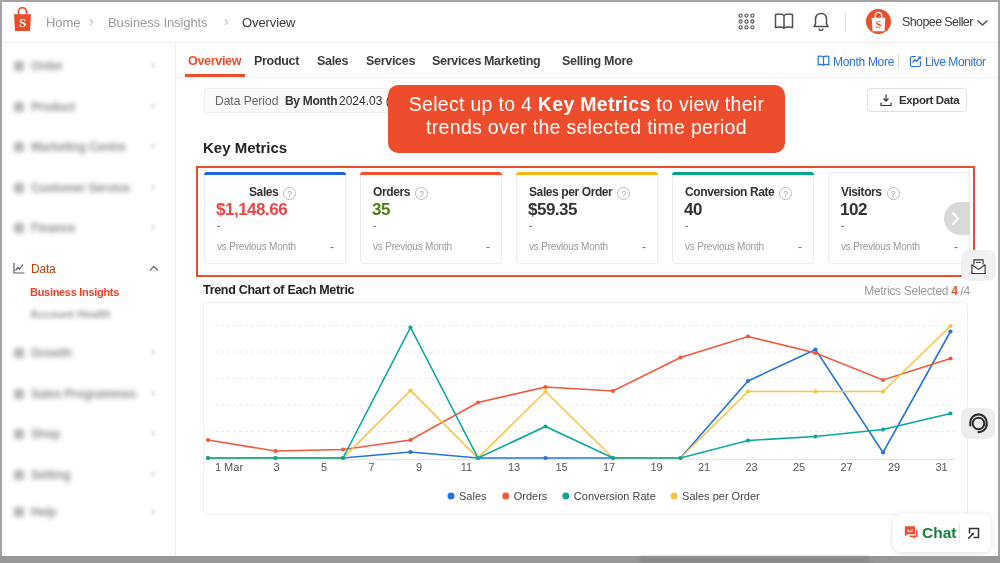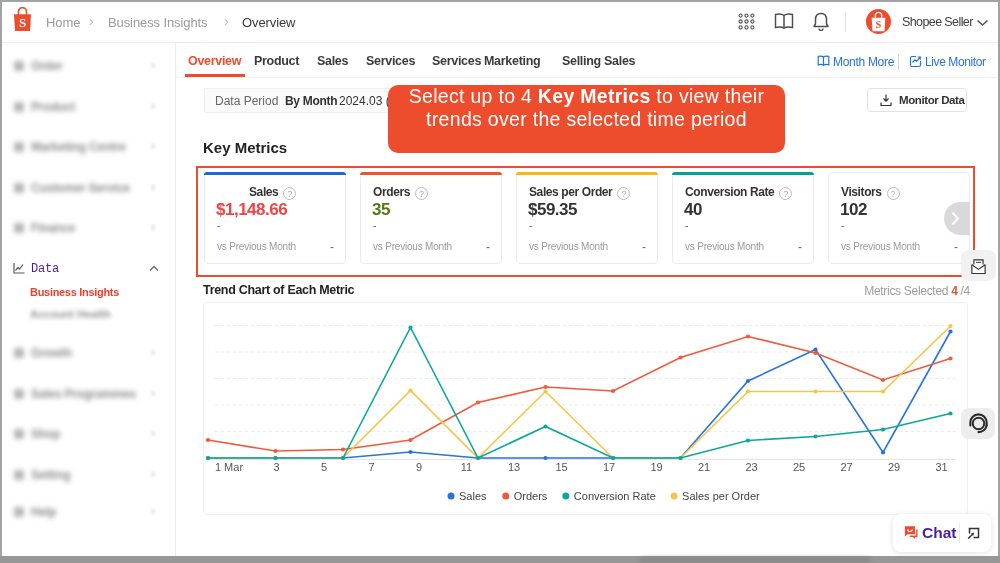--- a/index.html
+++ b/index.html
@@ -89,36 +89,36 @@
     <div class="abs" style="left:151px;top:467px;font-size:12px;color:#b5b5b5;filter:blur(1.8px);z-index:6;">›</div>
     <div class="abs" style="left:14px;top:507px;width:10px;height:10px;background:#b5b5b5;border-radius:2px;filter:blur(2.6px);z-index:6;"></div>
     <div class="abs" style="left:31px;top:505px;font-size:12px;letter-spacing:-0.2px;font-weight:bold;color:#8d8d8d;filter:blur(2.5px);z-index:6;">Help</div>
     <div class="abs" style="left:151px;top:504px;font-size:12px;color:#b5b5b5;filter:blur(1.8px);z-index:6;">›</div>
   </div>
 
 <svg class="abs" style="left:13px;top:263px;z-index:6;" width="12" height="11" viewBox="0 0 12 11">
   <path d="M1 0 L1 10 L11.5 10" fill="none" stroke="#5a5a5a" stroke-width="1.2"></path>
   <path d="M2.5 7.5 L5 4.5 L6.5 6 L10 1.5" fill="none" stroke="#5a5a5a" stroke-width="1.2"></path>
 </svg>
-<div class="abs" style="left:31px;top:262px;font-size:12px;letter-spacing:-0.2px;color:#4c1d95;z-index:6;font-family:Liberation Mono, monospace;">Data</div>
+<div class="abs" style="left:31px;top:262px;font-size:12px;letter-spacing:-0.2px;color:#c2410c;z-index:6;">Data</div>
 <svg class="abs" style="left:149px;top:265px;z-index:6;" width="10" height="7" viewBox="0 0 10 7">
   <path d="M1 5.5 L5 1.5 L9 5.5" fill="none" stroke="#6a6a6a" stroke-width="1.3"></path>
 </svg>
 <div class="abs" style="left:30px;top:286px;font-size:11px;letter-spacing:-0.3px;font-weight:bold;color:#ee3e2c;z-index:6;">Business Insights</div>
 <div class="abs" style="left:30px;top:308px;font-size:11px;font-weight:bold;color:#949494;filter:blur(2.3px);z-index:6;">Account Health</div>
 
 <div id="tabs">
     <div class="abs" style="left:188px;top:54px;font-size:12.5px;letter-spacing:-0.3px;font-weight:bold;color:#ee4d2d;z-index:6;">Overview</div>
     <div class="abs" style="left:185px;top:74px;width:60px;height:3px;background:#ee4d2d;z-index:6;"></div>
     <div class="abs" style="left:254px;top:54px;font-size:12.5px;letter-spacing:-0.3px;font-weight:bold;color:#3c3c3c;z-index:6;">Product</div>
     <div class="abs" style="left:317px;top:54px;font-size:12.5px;letter-spacing:-0.3px;font-weight:bold;color:#3c3c3c;z-index:6;">Sales</div>
     <div class="abs" style="left:366px;top:54px;font-size:12.5px;letter-spacing:-0.3px;font-weight:bold;color:#3c3c3c;z-index:6;">Services</div>
     <div class="abs" style="left:432px;top:54px;font-size:12.5px;letter-spacing:-0.3px;font-weight:bold;color:#3c3c3c;z-index:6;">Services</div>
     <div class="abs" style="left:484px;top:54px;font-size:12.5px;letter-spacing:-0.3px;font-weight:bold;color:#3c3c3c;z-index:6;">Marketing</div>
-    <div class="abs" style="left:562px;top:54px;font-size:12.5px;letter-spacing:-0.3px;font-weight:bold;color:#3c3c3c;z-index:6;">Selling Sales</div>
+    <div class="abs" style="left:562px;top:54px;font-size:12.5px;letter-spacing:-0.3px;font-weight:bold;color:#3c3c3c;z-index:6;">Selling More</div>
     <svg class="abs" style="left:817px;top:55px;z-index:6;" width="13" height="12" viewBox="0 0 13 12">
       <path d="M6.5 2 C5.3 0.9 3.4 0.9 1.2 1.4 L1.2 9.8 C3.4 9.3 5.3 9.3 6.5 10.2 C7.7 9.3 9.6 9.3 11.8 9.8 L11.8 1.4 C9.6 0.9 7.7 0.9 6.5 2 Z M6.5 2 L6.5 10.2" fill="none" stroke="#2673dd" stroke-width="1.2"></path>
     </svg>
     <div class="abs" style="left:833px;top:55px;font-size:12px;letter-spacing:-0.3px;color:#2673dd;z-index:6;">Month More</div>
     <div class="abs" style="left:898px;top:54px;width:1px;height:16px;background:#d8d8d8;z-index:6;"></div>
     <svg class="abs" style="left:909px;top:55px;z-index:6;" width="13" height="13" viewBox="0 0 13 13">
       <path d="M11.5 6 L11.5 10 Q11.5 11.5 10 11.5 L3 11.5 Q1.5 11.5 1.5 10 L1.5 3 Q1.5 1.5 3 1.5 L7 1.5" fill="none" stroke="#2673dd" stroke-width="1.2"></path>
       <path d="M3.5 7.5 L6 4.8 L7.5 6.3 L11 2.5 M8.7 2 L11.3 2 L11.3 4.6" fill="none" stroke="#2673dd" stroke-width="1.2"></path>
     </svg>
     <div class="abs" style="left:925px;top:55px;font-size:12px;letter-spacing:-0.4px;color:#2673dd;z-index:6;">Live Monitor</div>
@@ -129,23 +129,23 @@
 <div class="abs" style="left:204px;top:88px;width:430px;height:25px;background:#fbfafa;border:1px solid #f0efef;border-radius:2px;z-index:5;"></div>
 <div class="abs" style="left:215px;top:94px;font-size:12px;color:#666;z-index:6;">Data Period</div>
 <div class="abs" style="left:285px;top:94px;font-size:12px;letter-spacing:-0.3px;font-weight:bold;color:#333;z-index:6;">By Month</div>
 <div class="abs" style="left:339px;top:94px;font-size:12px;color:#333;z-index:6;">2024.03 (GMT+7)</div>
 
 <div class="abs" style="left:867px;top:88px;width:100px;height:24px;background:#fff;border:1px solid #e0e0e0;border-radius:4px;z-index:6;"></div>
 <svg class="abs" style="left:880px;top:94px;z-index:7;" width="12" height="13" viewBox="0 0 12 13">
   <path d="M6 0.5 L6 7 M3.5 4.5 L6 7.2 L8.5 4.5" fill="none" stroke="#333" stroke-width="1.2"></path>
   <path d="M1 8.5 L1 11.5 L11 11.5 L11 8.5" fill="none" stroke="#333" stroke-width="1.2"></path>
 </svg>
-<div class="abs" style="left:899px;top:94px;font-size:11.5px;letter-spacing:-0.4px;font-weight:bold;color:#333;z-index:7;">Monitor Data</div>
-
-<div class="abs" style="left:388px;top:85px;width:397px;height:68px;background:#ee4d2d;border-radius:10px;z-index:8;color:#fff;text-align:center;font-size:19.5px;letter-spacing:0.3px;line-height:23px;padding-top:0;">
+<div class="abs" style="left:899px;top:94px;font-size:11.5px;letter-spacing:-0.4px;font-weight:bold;color:#333;z-index:7;">Export Data</div>
+
+<div class="abs" style="left:388px;top:85px;width:397px;height:68px;background:#ee4d2d;border-radius:10px;z-index:8;color:#fff;text-align:center;font-size:19.5px;letter-spacing:0.3px;line-height:23px;padding-top:8px;">
   Select up to 4 <b>Key Metrics</b> to view their<br>trends over the selected time period
 </div>
 
 <div class="abs" style="left:203px;top:139px;font-size:15px;font-weight:bold;color:#232323;z-index:5;">Key Metrics</div>
 
 <div class="abs" style="left:196px;top:166px;width:779px;height:111px;border:2px solid #ee4d2d;z-index:7;"></div>
 
 <div id="cards">
     <div class="abs" style="left:204px;top:172px;width:142px;height:92px;background:#fff;border:1px solid #ebebeb;border-radius:4px;z-index:8;"></div>
     <div class="abs" style="left:204px;top:172px;width:142px;height:3px;background:#1f66dc;border-radius:6px 6px 0 0;z-index:9;"></div>
@@ -291,21 +291,21 @@
   <path d="M3.5 14 L3.5 11 A8.5 8.5 0 0 1 20.5 11 L20.5 14" fill="none" stroke="#2b2b2b" stroke-width="2.2" stroke-linecap="round"></path>
   <path d="M20.5 14 A 8.5 8.5 0 0 1 12 21" fill="none" stroke="#2b2b2b" stroke-width="2.2" stroke-linecap="round"></path>
 </svg>
 
 <div class="abs" style="left:893px;top:514px;width:98px;height:38px;background:#fff;border-radius:8px;box-shadow:0 1px 6px rgba(0,0,0,0.12);z-index:9;"></div>
 <svg class="abs" style="left:904px;top:525px;z-index:10;" width="15" height="15" viewBox="0 0 17 17">
   <path d="M1 1.5 L12.5 1.5 L12.5 10.5 L4 10.5 L1 13 Z" fill="#ee4d2d"></path>
   <path d="M14.5 5.5 L14.5 12.8 L11.5 12.8 L11.5 14.2 L9.8 12.8 L6.5 12.8" fill="none" stroke="#ee4d2d" stroke-width="1.6"></path>
   <path d="M4.2 5.2 a2.6 2.2 0 0 0 5.2 0" fill="none" stroke="#fff" stroke-width="1.3"></path>
 </svg>
-<div class="abs" style="left:922px;top:524px;font-size:15.5px;font-weight:bold;color:#4c1d95;z-index:10;">Chat</div>
+<div class="abs" style="left:922px;top:524px;font-size:15.5px;font-weight:bold;color:#15803d;z-index:10;">Chat</div>
 <div class="abs" style="left:959px;top:523px;width:1px;height:20px;background:#e8e8e8;z-index:10;"></div>
 <svg class="abs" style="left:966px;top:525px;z-index:10;" width="14" height="14" viewBox="0 0 14 14">
   <path d="M3.5 8.5 L3.5 3.5 L12.5 3.5 L12.5 12.5 L7.5 12.5" fill="none" stroke="#333" stroke-width="1.5"></path>
   <path d="M2.2 13.6 L6.6 9.2" fill="none" stroke="#333" stroke-width="1.4"></path>
   <polygon points="8.4,7.4 5.0,8.5 7.2,10.8" fill="#333"></polygon>
 </svg>
 
 <div class="abs" style="left:0;top:0;width:1000px;height:2px;background:#a3a3a3;z-index:20;"></div>
 <div class="abs" style="left:0;top:0;width:2px;height:563px;background:#a3a3a3;z-index:20;"></div>
 <div class="abs" style="left:998px;top:0;width:2px;height:563px;background:#a3a3a3;z-index:20;"></div>

